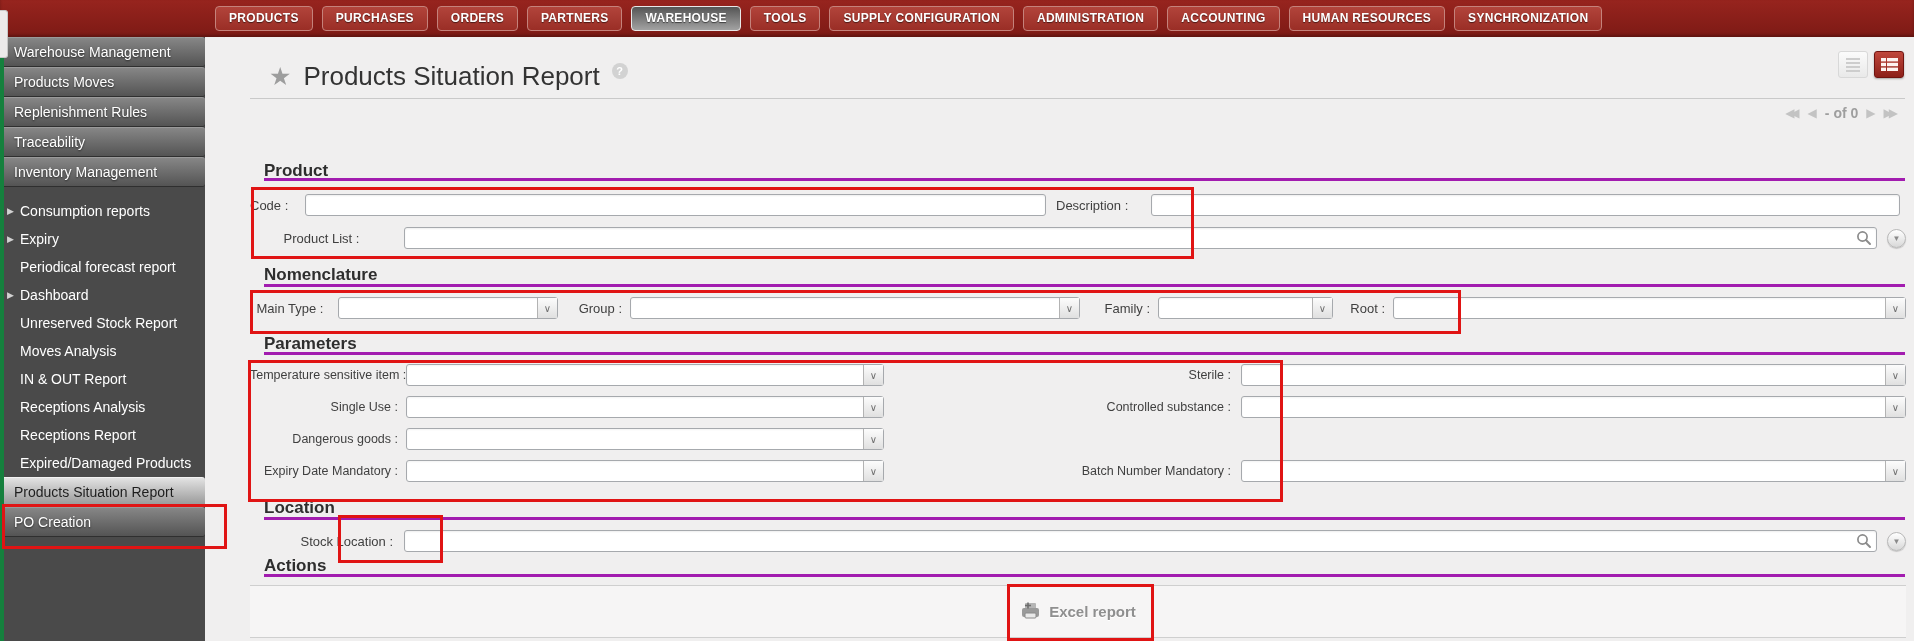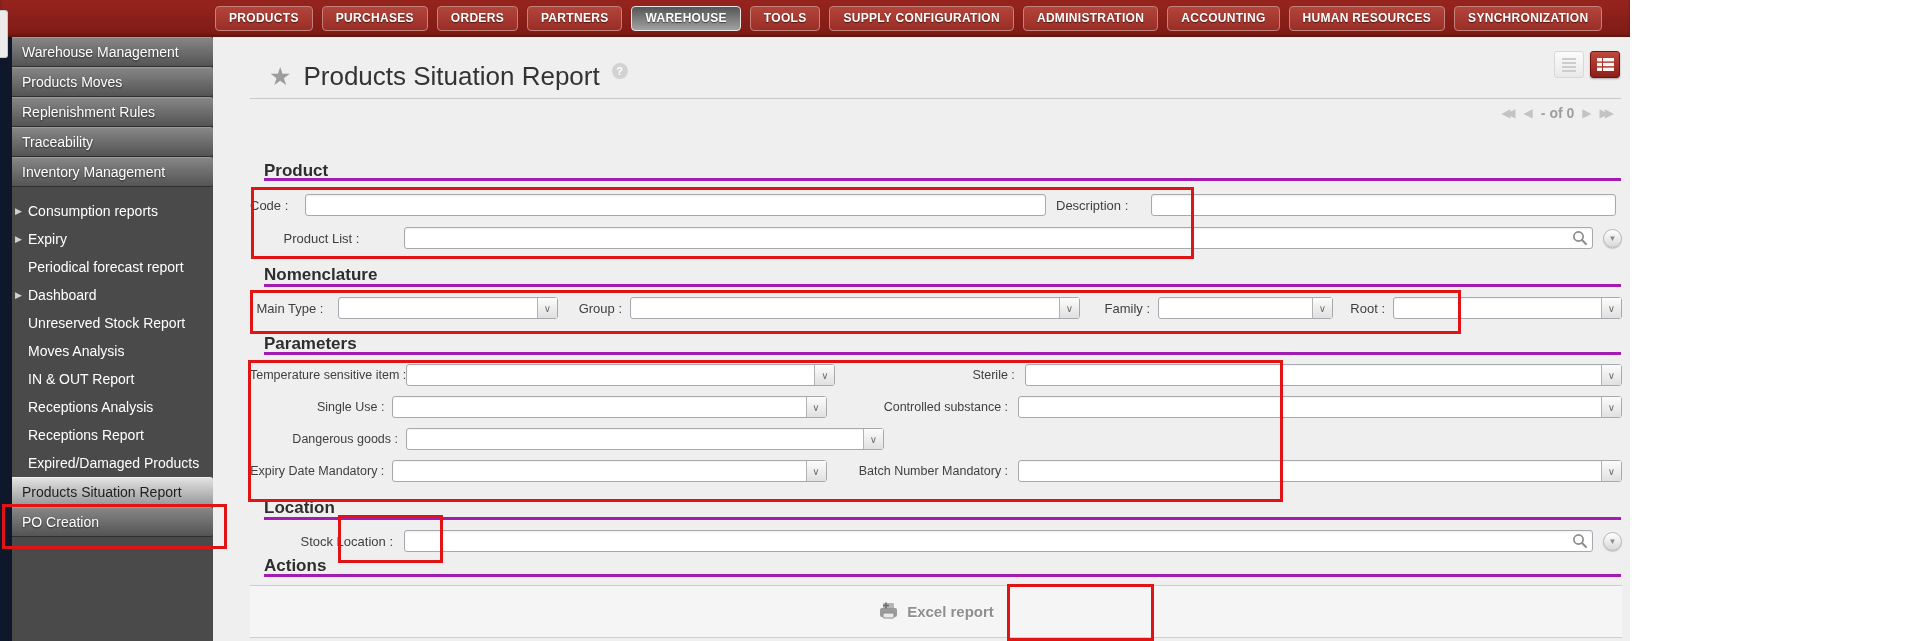--- a/index.html
+++ b/index.html
@@ -1,30 +1,30 @@
 <!DOCTYPE html>
 <html><head>
 <meta charset="utf-8">
 <style>
   html,body{margin:0;padding:0;}
-  .stage{position:relative;width:1630px;height:641px;overflow:hidden;
-         font-family:"Liberation Sans",sans-serif;background:#0f172a;}
+  .stage{position:relative;width:1914px;height:641px;overflow:hidden;
+         font-family:"Liberation Sans",sans-serif;background:#15803d;}
 
   
   .topbar{position:absolute;left:0;top:0;width:100%;height:37px;
           background:linear-gradient(#97241e,#7d1a15);box-shadow:inset 0 -2px 3px rgba(0,0,0,.25);z-index:5;}
   .topnav{display:flex;gap:9px;align-items:center;height:37px;padding-left:215px;}
   .navbtn{height:25px;line-height:23px;padding:0 13px;border-radius:4px;box-sizing:border-box;
           background:linear-gradient(#b2443b,#9a2e26);border:1px solid #c5827b;
           color:#fff;font-size:12px;font-weight:bold;letter-spacing:.3px;white-space:nowrap;
           text-shadow:0 1px 1px rgba(0,0,0,.55);cursor:pointer;}
   .navbtn.active{background:linear-gradient(#555,#a2a2a2);border-color:#e8e8e8;}
 
   
-  .sidebar{position:absolute;left:12px;top:37px;width:201px;bottom:0;background:#4a4a4a;z-index:4;}
+  .sidebar{position:absolute;left:4px;top:37px;width:201px;bottom:0;background:#4a4a4a;z-index:4;}
   .side-handle{position:absolute;left:0;top:10px;width:7px;height:46px;background:#eceaea;
                border:1px solid #c7c7c7;border-left:none;border-radius:0 3px 3px 0;z-index:6;}
   .side-item{height:30px;line-height:28px;box-sizing:border-box;padding-left:10px;
              background:linear-gradient(#868686,#545454);border-top:1px solid #9a9a9a;border-bottom:1px solid #2f2f2f;
              border-radius:0 3px 3px 0;color:#fff;font-size:14px;white-space:nowrap;overflow:hidden;
              text-shadow:0 1px 2px rgba(0,0,0,.6);cursor:pointer;}
   .side-item.selected{background:linear-gradient(#e2e2e2,#969696);color:#1e1e1e;
              border-top:1px solid #f2f2f2;text-shadow:none;}
   .side-sub{padding-top:10px;}
   .sub-item{position:relative;height:28px;line-height:28px;padding-left:16px;color:#fff;font-size:14px;

